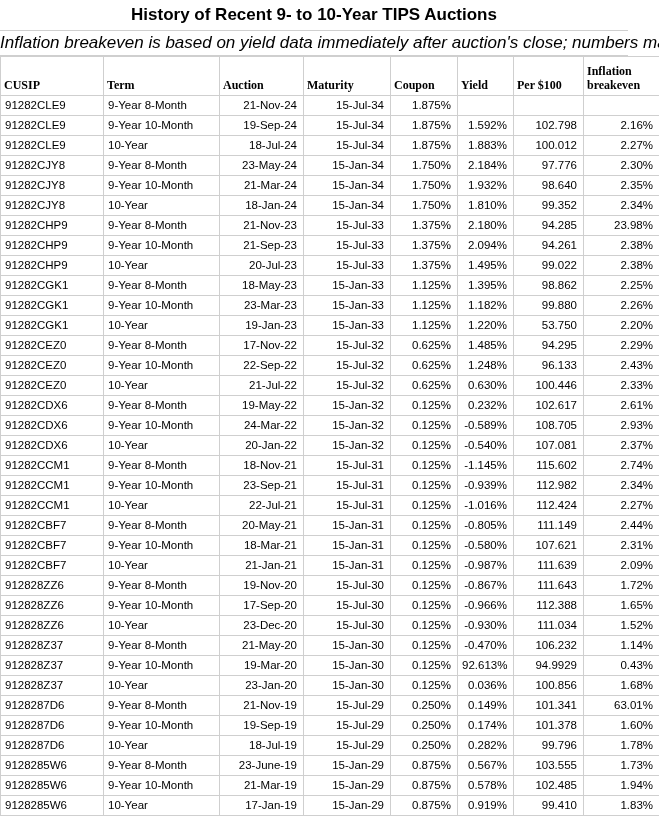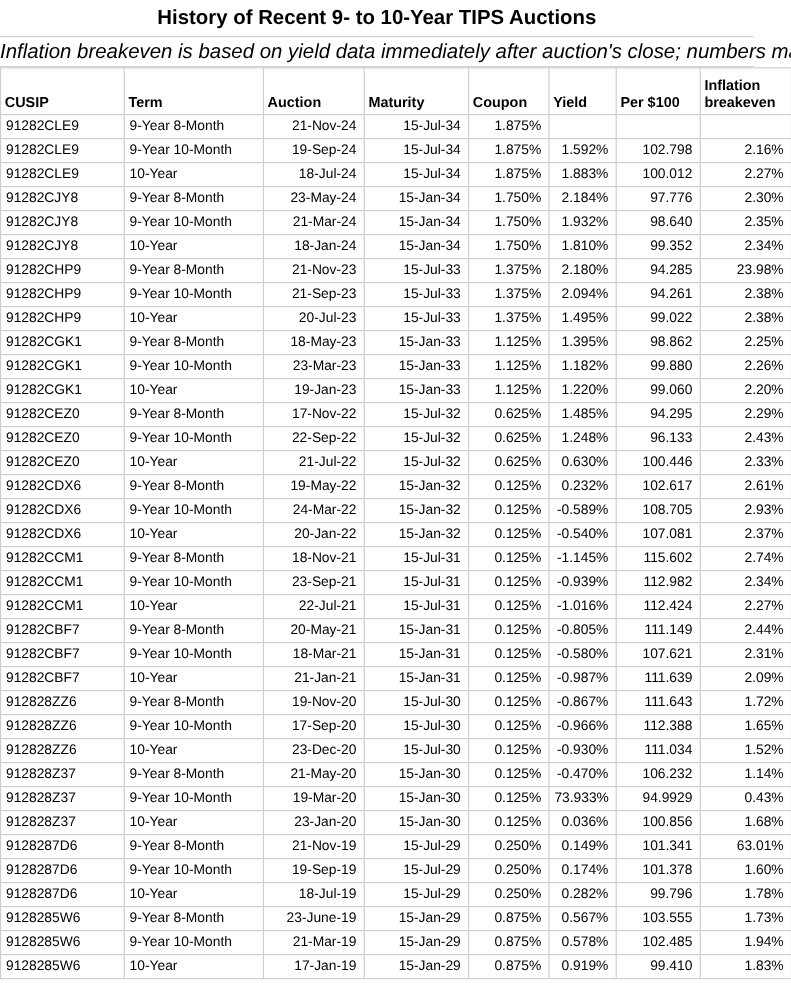--- a/index.html
+++ b/index.html
@@ -48,20 +48,21 @@
     white-space: normal;
   }
   table.grid th {
     font-weight: bold;
     font-size: 12px;
     text-align: left;
     vertical-align: bottom;
     height: 34px;
     padding: 1px 3px 3px 3px;
     line-height: 14px;
+    font-family: Liberation Serif, serif;
   }
   table.grid td {
     height: 19px;
     line-height: 19px;
     padding: 0 4px;
     white-space: nowrap;
   }
   table.grid td:nth-child(1),
   table.grid td:nth-child(2) {
     text-align: left;
@@ -221,21 +222,21 @@
     <td>99.880</td>
     <td>2.26%</td>
   </tr>
         <tr>
     <td>91282CGK1</td>
     <td>10-Year</td>
     <td>19-Jan-23</td>
     <td>15-Jan-33</td>
     <td>1.125%</td>
     <td>1.220%</td>
-    <td>99.060</td>
+    <td>53.750</td>
     <td>2.20%</td>
   </tr>
         <tr>
     <td>91282CEZ0</td>
     <td>9-Year 8-Month</td>
     <td>17-Nov-22</td>
     <td>15-Jul-32</td>
     <td>0.625%</td>
     <td>1.485%</td>
     <td>94.295</td>
@@ -390,21 +391,21 @@
     <td>-0.470%</td>
     <td>106.232</td>
     <td>1.14%</td>
   </tr>
         <tr>
     <td>912828Z37</td>
     <td>9-Year 10-Month</td>
     <td>19-Mar-20</td>
     <td>15-Jan-30</td>
     <td>0.125%</td>
-    <td>73.933%</td>
+    <td>92.613%</td>
     <td>94.9929</td>
     <td>0.43%</td>
   </tr>
         <tr>
     <td>912828Z37</td>
     <td>10-Year</td>
     <td>23-Jan-20</td>
     <td>15-Jan-30</td>
     <td>0.125%</td>
     <td>0.036%</td>

